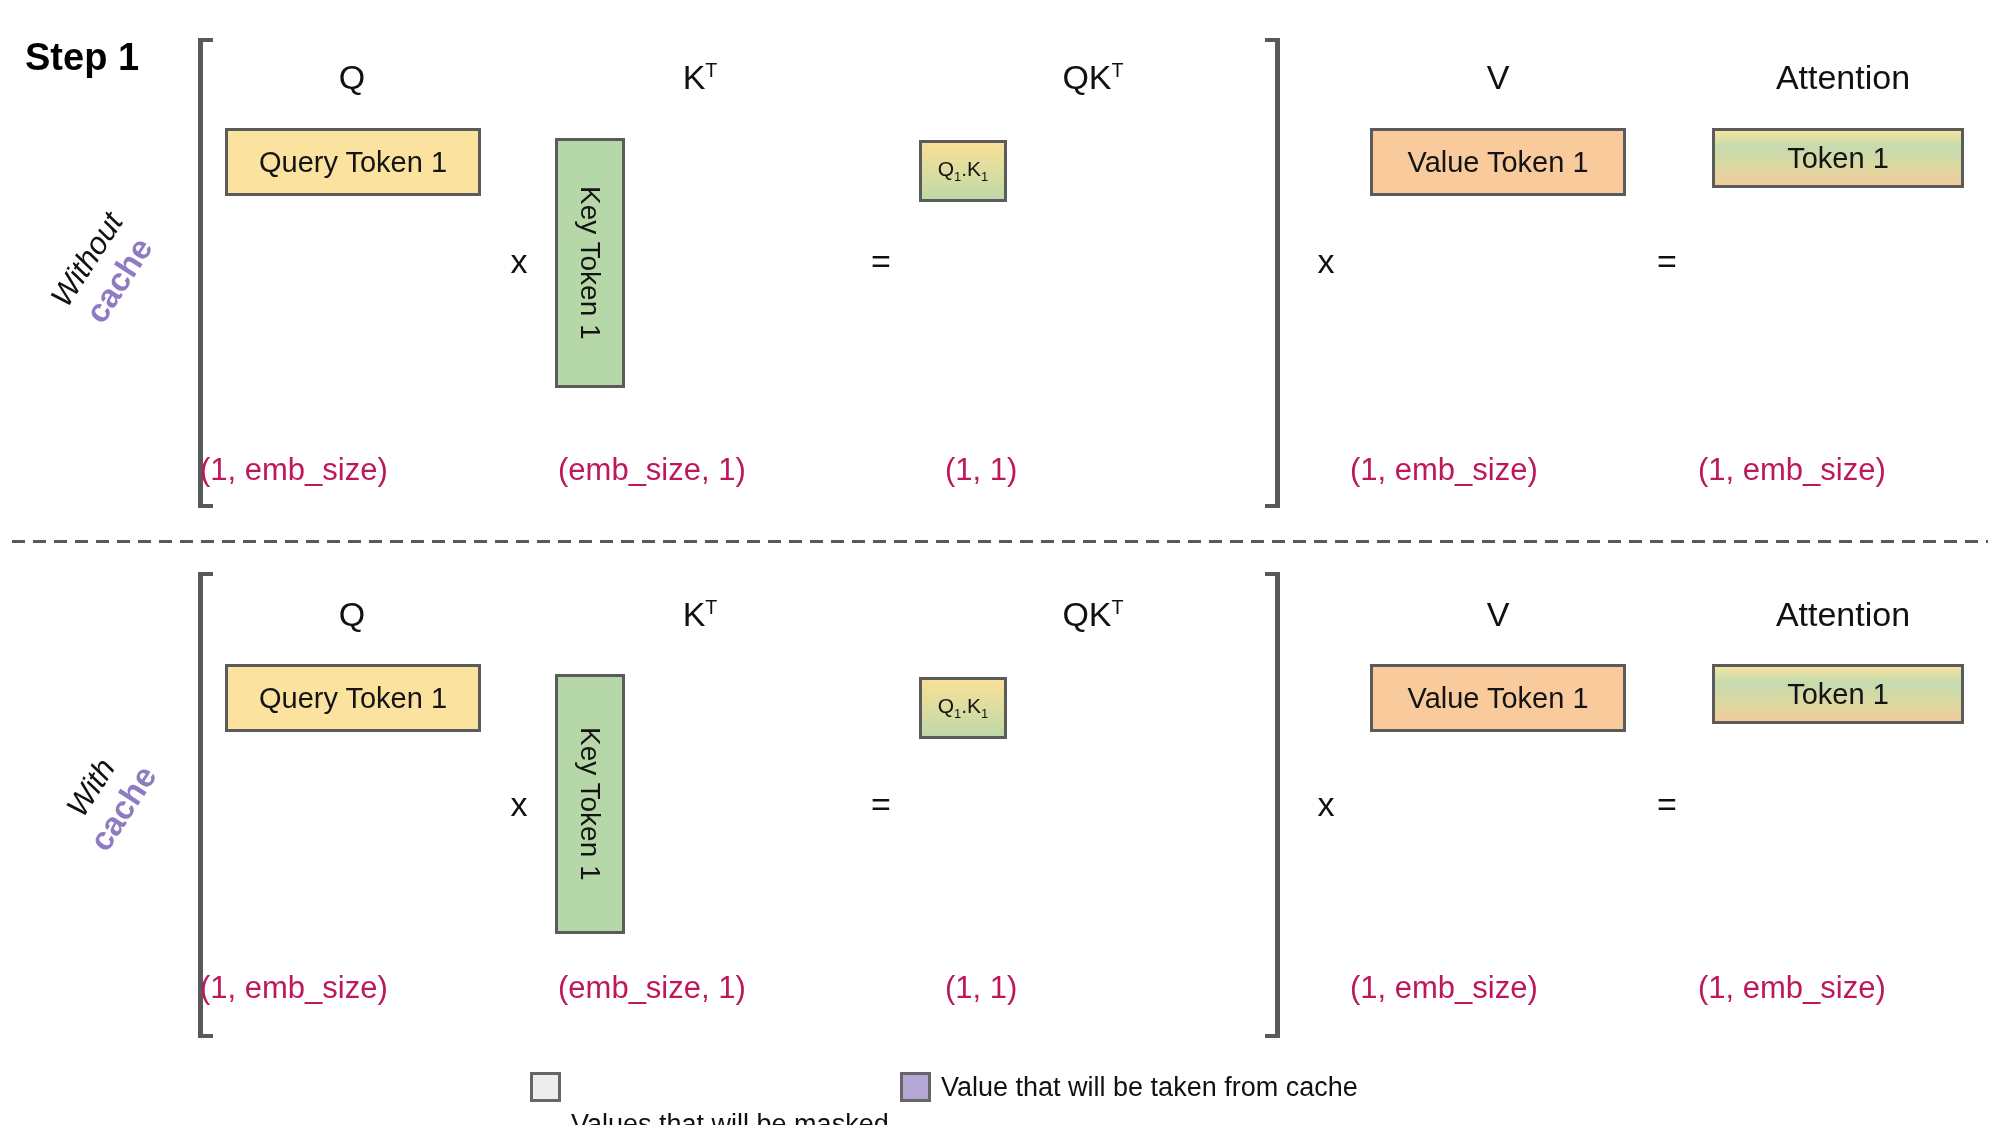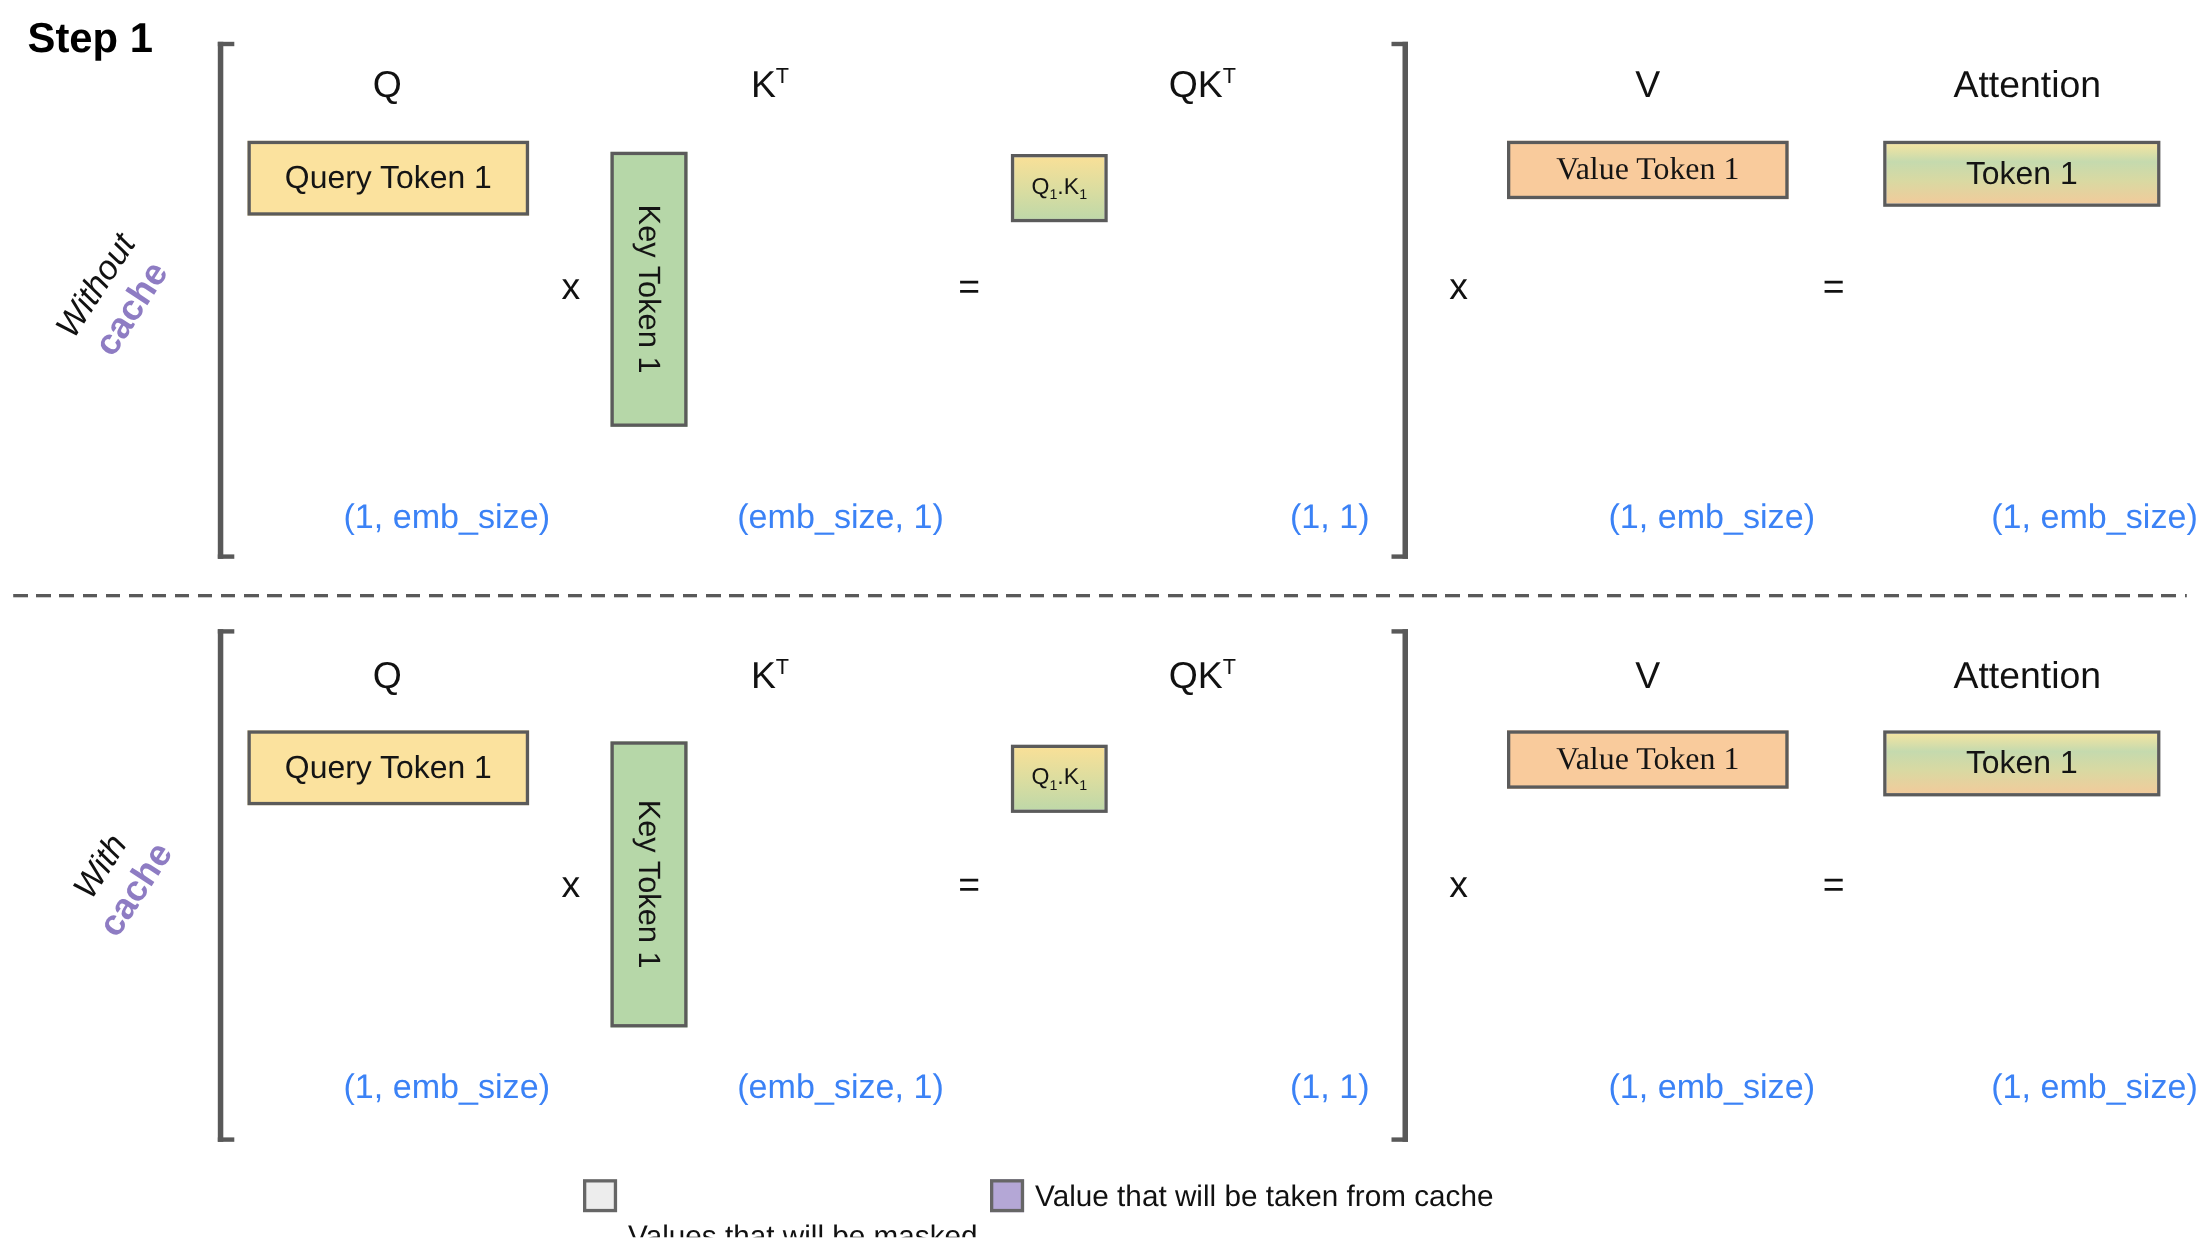--- a/index.html
+++ b/index.html
@@ -1,20 +1,20 @@
 <!DOCTYPE html>
 <html><head>
 <meta charset="utf-8">
 <style>
   html,body{margin:0;padding:0;background:#fff;}
   #canvas{
     position:relative;width:2000px;height:1125px;background:#ffffff;
     font-family:"Liberation Sans","DejaVu Sans",sans-serif;color:#1a1a1a;overflow:hidden;
   }
-  .step-title{position:absolute;left:25px;top:14px;font-size:38px;font-weight:700;color:#000;}
+  .step-title{position:absolute;left:25px;top:36px;font-size:38px;font-weight:700;color:#000;}
 
   
   .side-label{position:absolute;width:170px;text-align:center;transform:rotate(-57deg);line-height:38px;}
   .row1 .side-label{left:18px;top:232px;}
   .row2 .side-label{left:22px;top:760px;}
   .side-line1{display:block;font-style:italic;font-size:31px;color:#111;}
   .side-line2{display:block;font-weight:700;font-size:33px;}
 
   
   .bracket{position:absolute;width:15px;box-sizing:border-box;border:4px solid #595959;background:transparent;}
@@ -34,21 +34,21 @@
   .hdr-v{left:1368px;}
   .hdr-att{left:1713px;}
 
   
   .box{position:absolute;box-sizing:border-box;border:3px solid #5b5b5b;
        display:flex;align-items:center;justify-content:center;font-size:29px;color:#141414;}
   .box-query{left:225px;width:256px;height:68px;}
   .box-key{left:555px;width:70px;}
   .box-qk{left:919px;width:88px;height:62px;
           background:linear-gradient(180deg,#F8E098 0%,#DBDDA0 52%,#BFD8A8 100%);}
-  .box-value{left:1370px;width:256px;height:53px;font-family:Liberation Serif, serif;}
+  .box-value{left:1370px;width:256px;height:68px;}
   .box-token{left:1712px;width:252px;height:60px;
           background:linear-gradient(180deg,#F3E4A2 0%,#C5DAAE 30%,#D9D9A2 62%,#F1CB9B 100%);}
   .row1 .box-query,.row1 .box-value,.row1 .box-token{top:128px;}
   .row1 .box-key{top:138px;height:250px;}
   .row1 .box-qk{top:140px;}
   .row2 .box-query,.row2 .box-value,.row2 .box-token{top:664px;}
   .row2 .box-key{top:674px;height:260px;}
   .row2 .box-qk{top:677px;}
   .vtext{writing-mode:vertical-rl;text-orientation:mixed;font-size:28px;white-space:nowrap;}
   .qk-label{font-size:21px;}
@@ -57,21 +57,21 @@
   
   .op{position:absolute;width:60px;text-align:center;font-size:34px;color:#111;}
   .op-times-left{left:489px;}
   .op-eq-left{left:851px;}
   .op-times-right{left:1296px;}
   .op-eq-right{left:1637px;}
   .row1 .op{top:242px;}
   .row2 .op{top:785px;}
 
   
-  .dim{position:absolute;width:300px;text-align:right;font-size:31px;color:#3b82f6;}
+  .dim{position:absolute;width:300px;text-align:left;font-size:31px;color:#be185d;}
   .row1 .dim{top:452px;}
   .row2 .dim{top:970px;}
   .dim-q{left:200px;}
   .dim-k{left:558px;}
   .dim-qk{left:945px;}
   .dim-v{left:1350px;}
   .dim-att{left:1698px;}
 
   
   .divider{position:absolute;left:12px;top:540px;width:1976px;height:3px;

